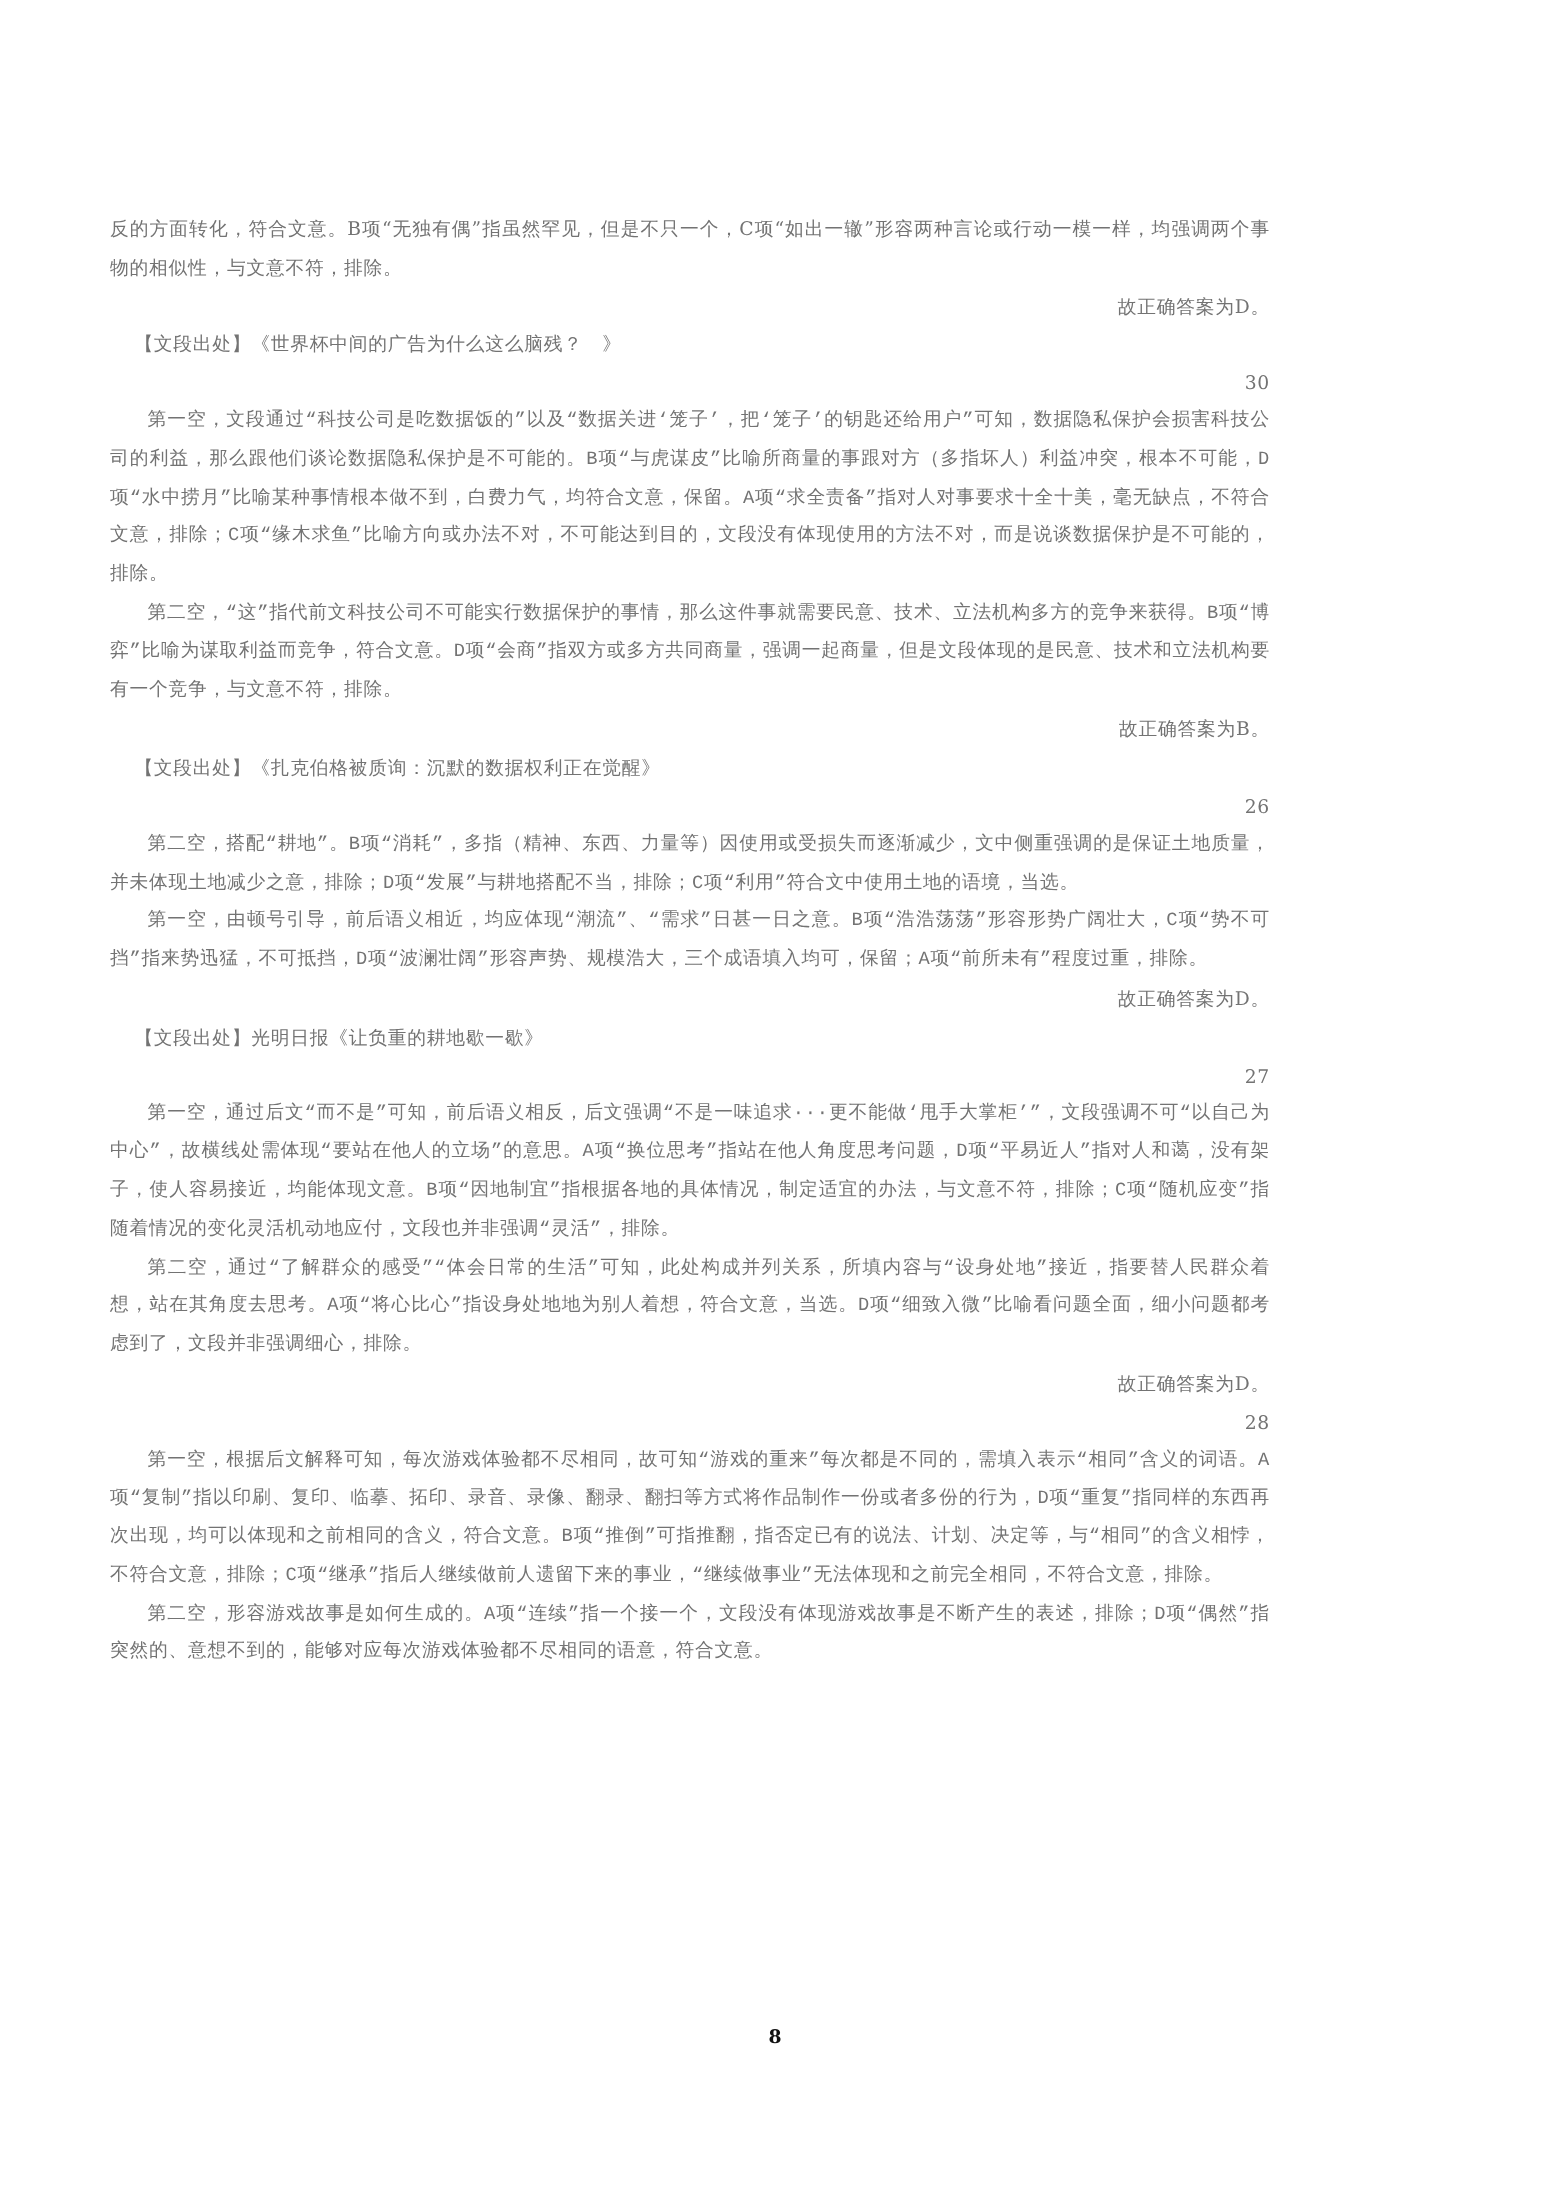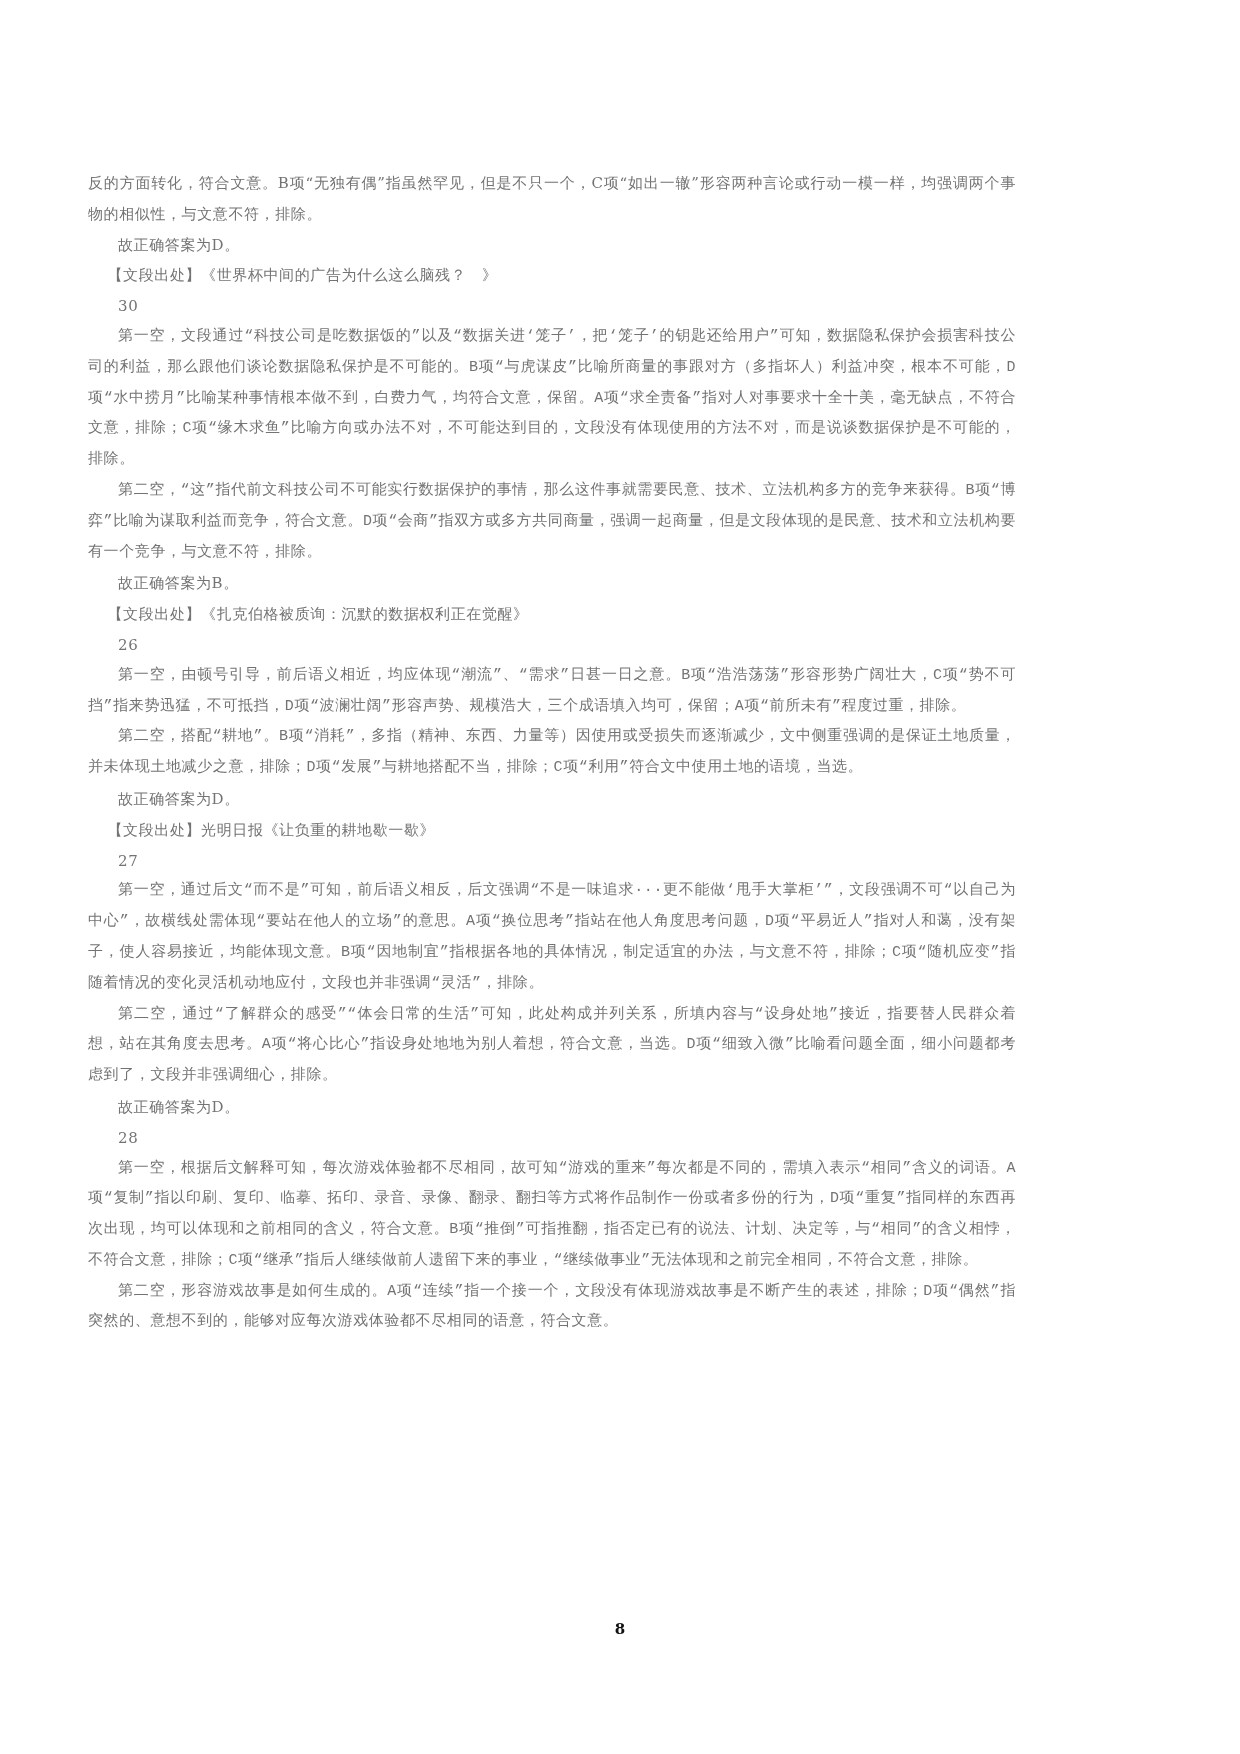--- a/index.html
+++ b/index.html
@@ -11,21 +11,21 @@
     width: 928px;
     font-family: "DejaVu Serif", "Liberation Serif", serif;
     font-size: 15px;
     line-height: 30.8px;
     color: #737373;
     letter-spacing: 0.6px;
     margin-top: 32px;
   }
   .para { margin: 0; text-align: justify; text-align-last: left; }
   .indent { text-indent: 2em; font-family: Liberation Mono, monospace; }
-  .line-plain { margin: 0; padding-left: 2em; }
+  .line-plain { margin: 0; padding-left: 2em; text-align: right; }
   .source { margin: 0; padding-left: 1.3em; }
   .page-number {
     position: absolute;
     left: 0; width: 1240px;
     top: 1620px;
     text-align: center;
     font-family: "DejaVu Serif", "Liberation Serif", serif;
     font-size: 15px;
     font-weight: bold;
     color: #111;
@@ -37,22 +37,22 @@
 <div class="page">
   <p class="para">反的方面转化，符合文意。B项“无独有偶”指虽然罕见，但是不只一个，C项“如出一辙”形容两种言论或行动一模一样，均强调两个事物的相似性，与文意不符，排除。</p>
   <p class="line-plain">故正确答案为D。</p>
   <p class="source">【文段出处】《世界杯中间的广告为什么这么脑残？　》</p>
   <p class="line-plain">30</p>
   <p class="para indent">第一空，文段通过“科技公司是吃数据饭的”以及“数据关进‘笼子’，把‘笼子’的钥匙还给用户”可知，数据隐私保护会损害科技公司的利益，那么跟他们谈论数据隐私保护是不可能的。B项“与虎谋皮”比喻所商量的事跟对方（多指坏人）利益冲突，根本不可能，D项“水中捞月”比喻某种事情根本做不到，白费力气，均符合文意，保留。A项“求全责备”指对人对事要求十全十美，毫无缺点，不符合文意，排除；C项“缘木求鱼”比喻方向或办法不对，不可能达到目的，文段没有体现使用的方法不对，而是说谈数据保护是不可能的，排除。</p>
   <p class="para indent">第二空，“这”指代前文科技公司不可能实行数据保护的事情，那么这件事就需要民意、技术、立法机构多方的竞争来获得。B项“博弈”比喻为谋取利益而竞争，符合文意。D项“会商”指双方或多方共同商量，强调一起商量，但是文段体现的是民意、技术和立法机构要有一个竞争，与文意不符，排除。</p>
   <p class="line-plain">故正确答案为B。</p>
   <p class="source">【文段出处】《扎克伯格被质询：沉默的数据权利正在觉醒》</p>
   <p class="line-plain">26</p>
+  <p class="para indent">第二空，搭配“耕地”。B项“消耗”，多指（精神、东西、力量等）因使用或受损失而逐渐减少，文中侧重强调的是保证土地质量，并未体现土地减少之意，排除；D项“发展”与耕地搭配不当，排除；C项“利用”符合文中使用土地的语境，当选。</p>
   <p class="para indent">第一空，由顿号引导，前后语义相近，均应体现“潮流”、“需求”日甚一日之意。B项“浩浩荡荡”形容形势广阔壮大，C项“势不可挡”指来势迅猛，不可抵挡，D项“波澜壮阔”形容声势、规模浩大，三个成语填入均可，保留；A项“前所未有”程度过重，排除。</p>
-  <p class="para indent">第二空，搭配“耕地”。B项“消耗”，多指（精神、东西、力量等）因使用或受损失而逐渐减少，文中侧重强调的是保证土地质量，并未体现土地减少之意，排除；D项“发展”与耕地搭配不当，排除；C项“利用”符合文中使用土地的语境，当选。</p>
   <p class="line-plain">故正确答案为D。</p>
   <p class="source">【文段出处】光明日报《让负重的耕地歇一歇》</p>
   <p class="line-plain">27</p>
   <p class="para indent">第一空，通过后文“而不是”可知，前后语义相反，后文强调“不是一味追求···更不能做‘甩手大掌柜’”，文段强调不可“以自己为中心”，故横线处需体现“要站在他人的立场”的意思。A项“换位思考”指站在他人角度思考问题，D项“平易近人”指对人和蔼，没有架子，使人容易接近，均能体现文意。B项“因地制宜”指根据各地的具体情况，制定适宜的办法，与文意不符，排除；C项“随机应变”指随着情况的变化灵活机动地应付，文段也并非强调“灵活”，排除。</p>
   <p class="para indent">第二空，通过“了解群众的感受”“体会日常的生活”可知，此处构成并列关系，所填内容与“设身处地”接近，指要替人民群众着想，站在其角度去思考。A项“将心比心”指设身处地地为别人着想，符合文意，当选。D项“细致入微”比喻看问题全面，细小问题都考虑到了，文段并非强调细心，排除。</p>
   <p class="line-plain">故正确答案为D。</p>
   <p class="line-plain">28</p>
   <p class="para indent">第一空，根据后文解释可知，每次游戏体验都不尽相同，故可知“游戏的重来”每次都是不同的，需填入表示“相同”含义的词语。A项“复制”指以印刷、复印、临摹、拓印、录音、录像、翻录、翻扫等方式将作品制作一份或者多份的行为，D项“重复”指同样的东西再次出现，均可以体现和之前相同的含义，符合文意。B项“推倒”可指推翻，指否定已有的说法、计划、决定等，与“相同”的含义相悖，不符合文意，排除；C项“继承”指后人继续做前人遗留下来的事业，“继续做事业”无法体现和之前完全相同，不符合文意，排除。</p>
   <p class="para indent">第二空，形容游戏故事是如何生成的。A项“连续”指一个接一个，文段没有体现游戏故事是不断产生的表述，排除；D项“偶然”指突然的、意想不到的，能够对应每次游戏体验都不尽相同的语意，符合文意。</p>
 </div>

